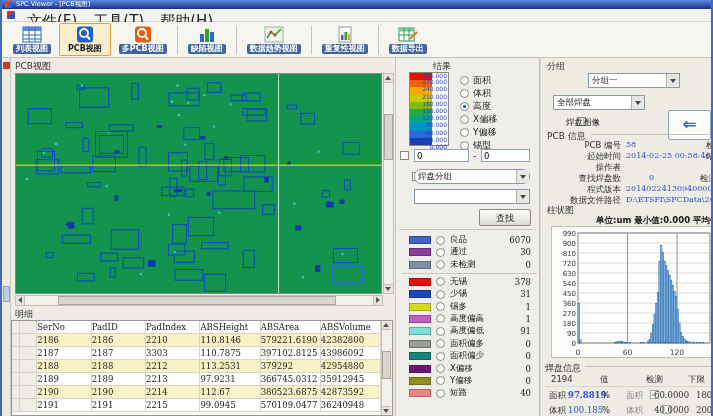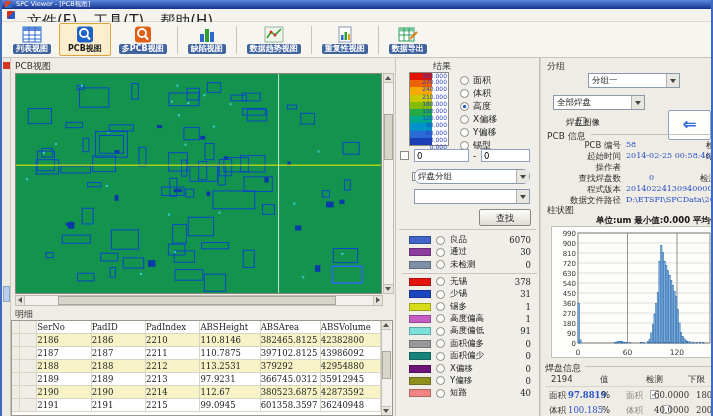--- a/index.html
+++ b/index.html
@@ -333,29 +333,29 @@
         <div class="dcell cwl">ABSArea</div>
         <div class="dcell cwl">ABSVolume</div>
       </div>
       <div class="drow rowy">
         <div class="dcell c0"></div>
           <div class="dcell c1"></div>
         <div class="dcell cw">2186</div>
           <div class="dcell cw">2186</div>
           <div class="dcell cw">2210</div>
           <div class="dcell cwl">110.8146</div>
-          <div class="dcell cwl">382465.8125</div>
+          <div class="dcell cwl">579221.6190</div>
           <div class="dcell cwl">42382800</div>
       </div>
       <div class="drow">
         <div class="dcell c0"></div>
           <div class="dcell c1"></div>
         <div class="dcell cw">2187</div>
           <div class="dcell cw">2187</div>
-          <div class="dcell cw">2211</div>
+          <div class="dcell cw">3303</div>
           <div class="dcell cwl">110.7875</div>
           <div class="dcell cwl">397102.8125</div>
           <div class="dcell cwl">43986092</div>
       </div>
       <div class="drow rowy">
         <div class="dcell c0"></div>
           <div class="dcell c1"></div>
         <div class="dcell cw">2188</div>
           <div class="dcell cw">2188</div>
           <div class="dcell cw">2212</div>
@@ -383,21 +383,21 @@
           <div class="dcell cwl">380523.6875</div>
           <div class="dcell cwl">42873592</div>
       </div>
       <div class="drow">
         <div class="dcell c0"></div>
           <div class="dcell c1"></div>
         <div class="dcell cw">2191</div>
           <div class="dcell cw">2191</div>
           <div class="dcell cw">2215</div>
           <div class="dcell cwl">99.0945</div>
-          <div class="dcell cwl">601358.3597</div>
+          <div class="dcell cwl">570109.0477</div>
           <div class="dcell cwl">36240948</div>
       </div>
     </div>
     <div class="dvscroll">
       <div class="sb-btn">
           <i class="tri-up"></i>
         </div>
       <div class="vthumb" style="top:30px;height:28px;"></div>
       <div class="sb-btn down" style="position:absolute;bottom:0;">
           <i class="tri-down"></i>

